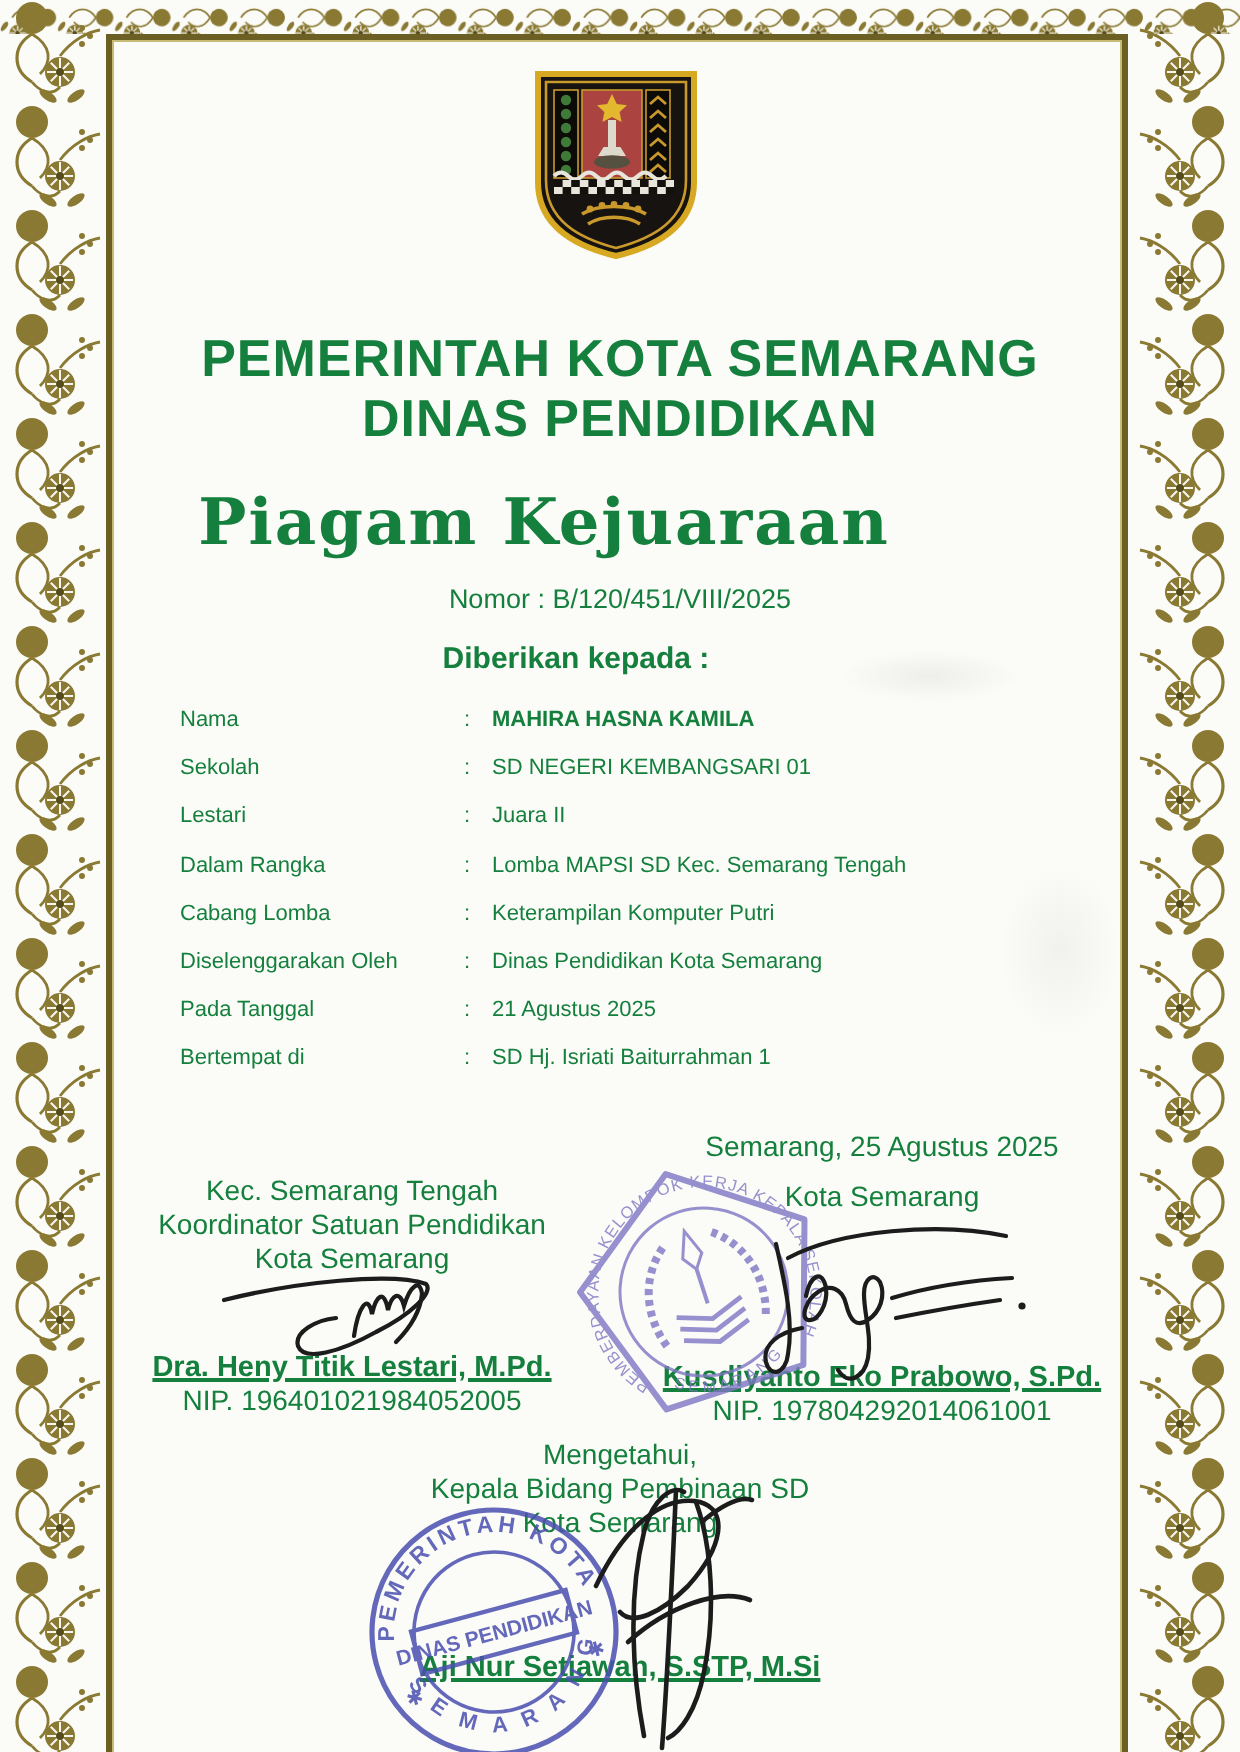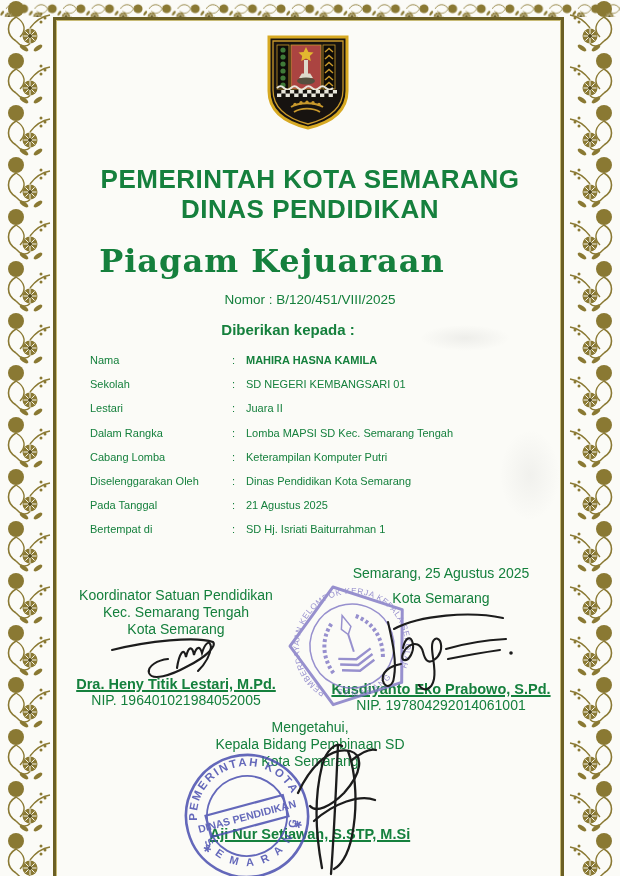--- a/index.html
+++ b/index.html
@@ -233,22 +233,22 @@
     <div class="frow">
       <span class="flabel">Bertempat di</span>
       <span class="fsep">:</span>
       <span class="fvalue">SD Hj. Isriati Baiturrahman 1</span>
     </div>
   </div>
 
   <div class="abs ctr sigtxt block-right" style="top:565px;">Semarang, 25 Agustus 2025</div>
 
   <div class="abs ctr sigtxt block-left" style="top:587px;">
+    <div>Kec. Semarang Tengah</div>
     <div>Koordinator Satuan Pendidikan</div>
-    <div>Kec. Semarang Tengah</div>
     <div>Kota Semarang</div>
   </div>
   <div class="abs ctr block-left" style="top:675px;">
     <span class="sig-name">Dra. Heny Titik Lestari, M.Pd.</span>
   </div>
   <div class="abs ctr sigtxt block-left" style="top:692px;">NIP. 196401021984052005</div>
 
   <div class="abs ctr sigtxt block-right" style="top:590px;">
     <div>Kota Semarang</div>
   </div>

